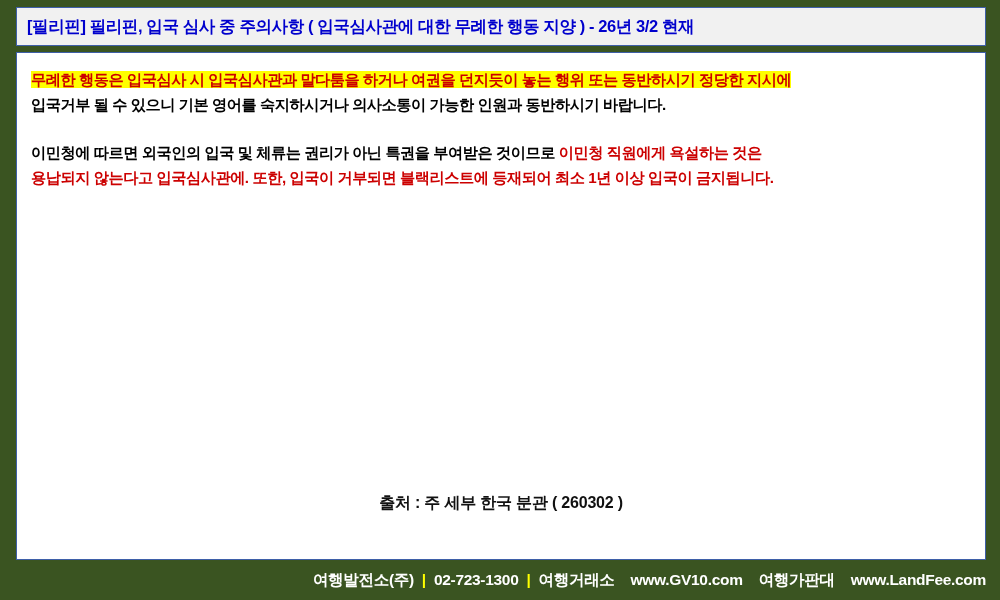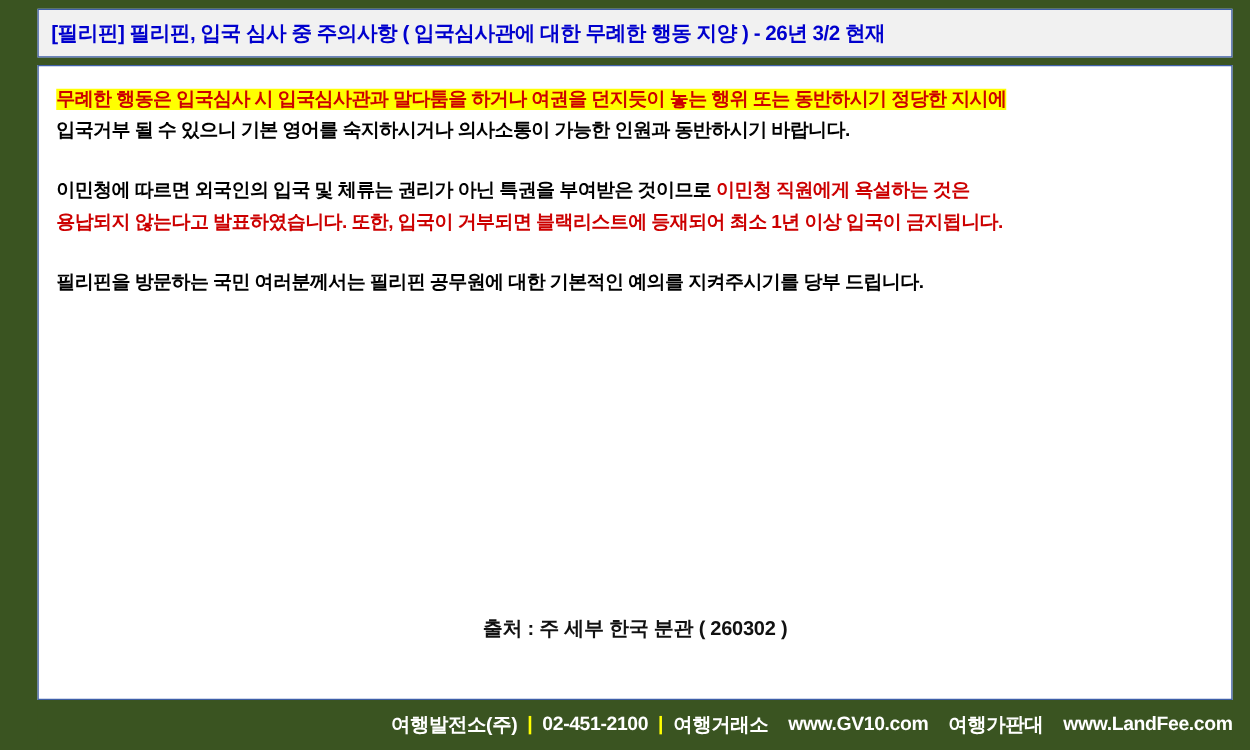--- a/index.html
+++ b/index.html
@@ -15,21 +15,21 @@
     font-family: "Liberation Sans", "DejaVu Sans", sans-serif;
     background: #3a5421;
   }
 
   
   .page {
     position: relative;
     width: 1000px;
     height: 600px;
     background: #3a5421;
-    padding: 7px 14px 0 30px;
+    padding: 7px 14px 0 16px;
   }
 
   
   .title-bar {
     height: 39px;
     background: #f1f1f1;
     border: 1px solid #3e5fa8;
     display: flex;
     align-items: center;
     padding-left: 10px;
@@ -123,35 +123,32 @@
   </div>
 
   <div class="content-box">
     <div id="paragraphs">
         <div class="para">
           <div><span class="hl">무례한 행동은 입국심사 시 입국심사관과 말다툼을 하거나 여권을 던지듯이 놓는 행위 또는 동반하시기 정당한 지시에</span></div>
           <div><span class="black">입국거부 될 수 있으니 기본 영어를 숙지하시거나 의사소통이 가능한 인원과 동반하시기 바랍니다.</span></div>
         </div>
         <div class="para">
           <div><span class="black">이민청에 따르면 외국인의 입국 및 체류는 권리가 아닌 특권을 부여받은 것이므로 </span><span class="red">이민청 직원에게 욕설하는 것은</span></div>
-          <div><span class="red">용납되지 않는다고 발표하였습니다. 또한, 입국이 거부되면 블랙리스트에 등재되어 최소 1년 이상 입국이 금지됩니다.</span></div>
-        </div>
-        <div class="para">
-          <div><span class="black">필리핀을 방문하는 국민 여러분께서는 필리핀 공무원에 대한 기본적인 예의를 지켜주시기를 당부 드립니다.</span></div>
+          <div><span class="red">용납되지 않는다고 입국심사관에. 또한, 입국이 거부되면 블랙리스트에 등재되어 최소 1년 이상 입국이 금지됩니다.</span></div>
         </div>
       </div>
 
     <div class="source-line">출처 : 주 세부 한국 분관 ( 260302 )</div>
   </div>
 
   <div class="footer">
     <div class="footer-inner">
       <span>여행발전소(주)</span>
       <span class="sep">|</span>
-      <span>02-451-2100</span>
+      <span>02-723-1300</span>
       <span class="sep">|</span>
       <span>여행거래소</span>
       <span class="gap-md"></span>
       <span>www.GV10.com</span>
       <span class="gap-md"></span>
       <span>여행가판대</span>
       <span class="gap-md"></span>
       <span>www.LandFee.com</span>
     </div>
   </div>

